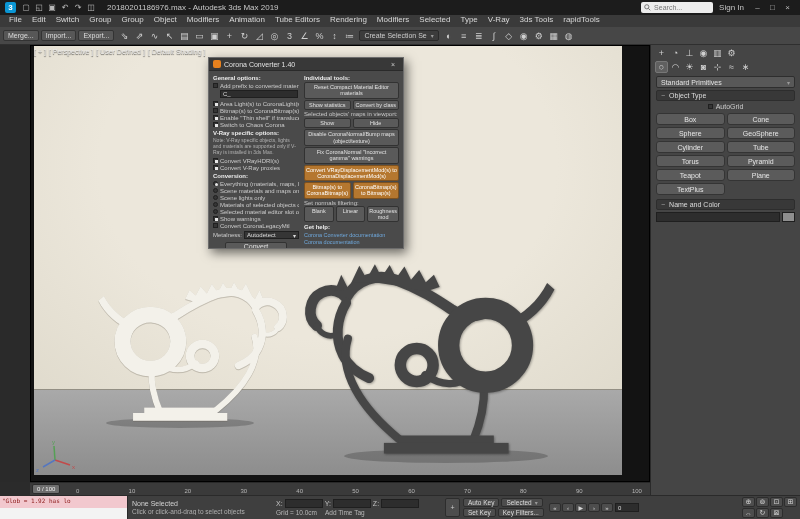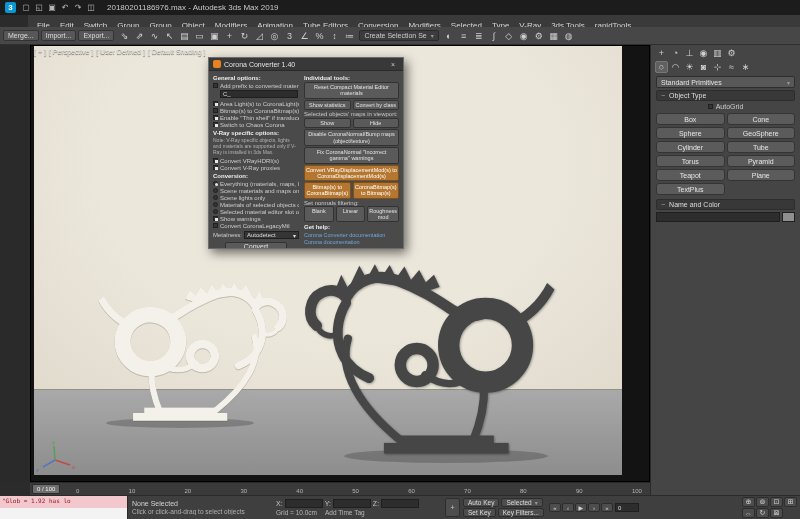--- a/index.html
+++ b/index.html
@@ -18,21 +18,21 @@
   .qicon { width:12px; text-align:center; color:#b8b8b8; font-size:8px; }
   .app-title { color:#c9c9c9; margin-left:6px; white-space:nowrap; overflow:hidden; }
   .tb-right { margin-left:auto; display:flex; align-items:center; gap:6px; }
   .search-box { width:72px; height:11px; background:#ededed; border-radius:2px; color:#777; font-size:7px;
     display:flex; align-items:center; gap:3px; padding:0 3px; }
   .signin { color:#c5c5c5; }
   .win-btns { display:flex; }
   .wbtn { width:15px; text-align:center; color:#bbb; font-size:8px; }
   
   .menubar { position:absolute; top:15px; left:0; right:0; height:16px; background:#3a3a3a;
-    border-bottom:1px solid #2c2c2c; display:flex; align-items:flex-end; padding:0 4px; font-size:8px;margin-left:28px; }
+    border-bottom:1px solid #2c2c2c; display:flex; align-items:flex-start; padding:0 4px; font-size:8px; }
   .menu-item { padding:0 5px; color:#d8d8d8; white-space:nowrap; }
   
   .toolbar { position:absolute; top:27px; left:0; right:0; height:18px; background:#474747;
     border-bottom:1px solid #2f2f2f; display:flex; align-items:center; gap:3px; padding:0 3px; }
   .tb-text { display:flex; gap:2px; }
   .tbtn { background:#575757; border:1px solid #333; border-radius:2px; font-size:7px; color:#ddd; padding:1px 4px; white-space:nowrap; }
   .ticons { display:flex; gap:1px; }
   .ticon { width:14px; height:14px; display:inline-flex; align-items:center; justify-content:center;
     color:#cfcfcf; font-size:9px; }
   .tdd { background:#3c3c3c; border:1px solid #2a2a2a; border-radius:2px; color:#ccc; font-size:7px;
@@ -157,33 +157,48 @@
   <div class="logo">3</div>
   <div class="qat">
       <span class="qicon">▢</span>
       <span class="qicon">◱</span>
       <span class="qicon">▣</span>
       <span class="qicon">↶</span>
       <span class="qicon">↷</span>
       <span class="qicon">◫</span>
     </div>
   <div class="app-title">20180201186976.max - Autodesk 3ds Max 2019</div>
+  <div class="tb-right">
+    <div class="search-box">
+      <svg width="7" height="7" viewBox="0 0 10 10">
+        <circle cx="4" cy="4" r="3" fill="none" stroke="#777" stroke-width="1.4"></circle>
+        <line x1="6.2" y1="6.2" x2="9" y2="9" stroke="#777" stroke-width="1.4"></line>
+      </svg>
+      <span>Search...</span>
+    </div>
+    <span class="signin">Sign In</span>
+    <div class="win-btns">
+        <span class="wbtn">–</span>
+        <span class="wbtn">□</span>
+        <span class="wbtn">×</span>
+      </div>
+  </div>
 </div>
 
 <div class="menubar">
     <span class="menu-item">File</span>
     <span class="menu-item">Edit</span>
     <span class="menu-item">Switch</span>
     <span class="menu-item">Group</span>
     <span class="menu-item">Group</span>
     <span class="menu-item">Object</span>
     <span class="menu-item">Modifiers</span>
     <span class="menu-item">Animation</span>
     <span class="menu-item">Tube Editors</span>
-    <span class="menu-item">Conversion</span>
+    <span class="menu-item">Rendering</span>
     <span class="menu-item">Modifiers</span>
     <span class="menu-item">Selected</span>
     <span class="menu-item">Type</span>
     <span class="menu-item">V-Ray</span>
     <span class="menu-item">3ds Tools</span>
     <span class="menu-item">rapidTools</span>
   </div>
 
 <div class="toolbar">
   <div class="tb-text">

